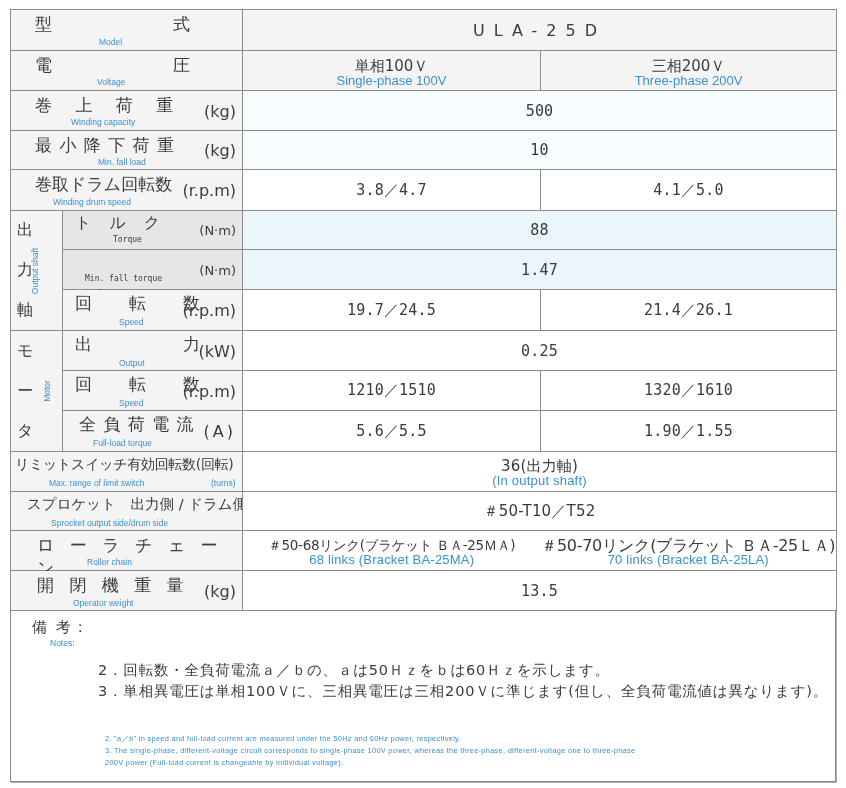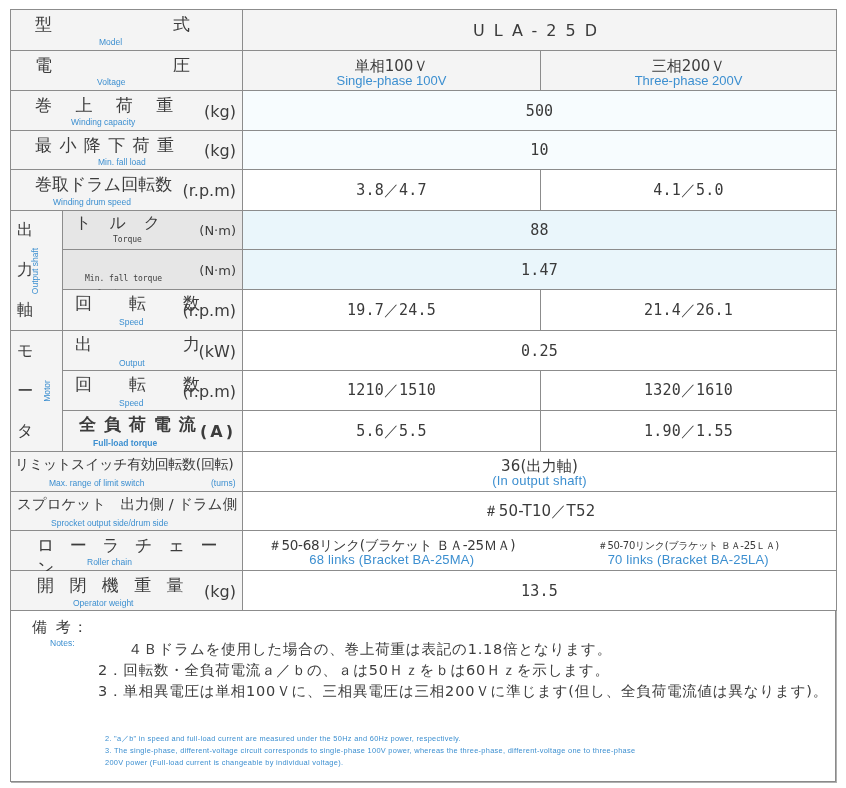--- a/index.html
+++ b/index.html
@@ -186,21 +186,21 @@
         <span class="en" style="position:absolute;left:56px;top:27px;">Speed</span>
         <span class="unit">(r.p.m)</span>
       </div>
     </td>
     <td class="val plain">1210／1510</td>
     <td class="val plain">1320／1610</td>
   </tr>
 
   <tr style="height:41px">
     <td class="sublab">
-      <div style="position:relative;height:40px;font-weight:bold;">
+      <div style="position:relative;height:40px;">
         <span class="jp" style="position:absolute;left:16px;top:2px;">全 負 荷 電 流</span>
         <span class="en" style="position:absolute;left:30px;top:27px;">Full-load torque</span>
         <span class="unit" style="letter-spacing:3px;">(A)</span>
       </div>
     </td>
     <td class="val plain">5.6／5.5</td>
     <td class="val plain">1.90／1.55</td>
   </tr>
 
   <tr style="height:40px">
@@ -213,59 +213,58 @@
     </td>
     <td colspan="2" class="val plain" style="font-family:'DejaVu Sans',sans-serif;">
       <span style="display:block;font-size:15px;line-height:19px;">36(出力軸)</span>
       <span class="small-en">(In output shaft)</span>
     </td>
   </tr>
 
   <tr style="height:39px">
     <td colspan="2" class="lab">
       <div style="position:relative;height:38px;">
-        <span style="position:absolute;left:6px;top:3px;font-size:14.5px;white-space:nowrap;">スプロケット　出力側 / ドラム側</span>
+        <span style="position:absolute;left:16px;top:3px;font-size:14.5px;white-space:nowrap;">スプロケット　出力側 / ドラム側</span>
         <span class="en" style="position:absolute;left:40px;top:26px;">Sprocket  output side/drum side</span>
       </div>
     </td>
     <td colspan="2" class="val plain" style="font-family:'DejaVu Sans',sans-serif;">＃50-T10／T52</td>
   </tr>
 
   <tr style="height:40px">
     <td colspan="2" class="lab">
       <div style="position:relative;height:39px;">
         <span class="jp" style="position:absolute;left:26px;top:3px;letter-spacing:5px;">ロ ー ラ チ ェ ー ン</span>
         <span class="en" style="position:absolute;left:76px;top:26px;">Roller chain</span>
       </div>
     </td>
     <td class="val plain" style="font-family:'DejaVu Sans',sans-serif;border-right:none;">
       <span style="display:block;font-size:13.5px;line-height:19px;white-space:nowrap;letter-spacing:-0.3px;">＃50-68リンク(ブラケット ＢＡ-25ＭＡ)</span>
       <span class="small-en">68 links (Bracket BA-25MA)</span>
     </td>
     <td class="val plain" style="font-family:'DejaVu Sans',sans-serif;border-left:none;">
-      <span style="display:block;font-size:10px;line-height:19px;white-space:nowrap;letter-spacing:-0.3px;">＃50-70リンク(ブラケット ＢＡ-25ＬＡ)</span>
+      <span style="display:block;font-size:16px;line-height:19px;white-space:nowrap;letter-spacing:-0.3px;">＃50-70リンク(ブラケット ＢＡ-25ＬＡ)</span>
       <span class="small-en">70 links (Bracket BA-25LA)</span>
     </td>
   </tr>
 
   <tr style="height:40px">
     <td colspan="2" class="lab">
       <div style="position:relative;height:39px;text-align:right;">
         <span class="jp" style="position:absolute;left:26px;top:3px;letter-spacing:5px;">開 閉 機 重 量</span>
         <span class="en" style="position:absolute;left:62px;top:27px;">Operator weight</span>
         <span class="unit">(kg)</span>
       </div>
     </td>
     <td colspan="2" class="val plain">13.5</td>
   </tr>
 </tbody>
   </table>
 
 <div class="notes">
   <span class="hd">備 考：</span>
   <span class="hd-en">Notes:</span>
-  <span class="jline" style="left:118px;top:32px;">４Ｂドラムを使用した場合の、巻上荷重は表記の1.18倍となります。</span>
   <span class="jline" style="left:88px;top:53px;">2．回転数・全負荷電流ａ／ｂの、ａは50Ｈｚをｂは60Ｈｚを示します。</span>
   <span class="jline" style="left:88px;top:74px;">3．単相異電圧は単相100Ｖに、三相異電圧は三相200Ｖに準じます(但し、全負荷電流値は異なります)。</span>
   <span class="eline" style="top:126px;">2.  "a／b" in speed and full-load current are measured under the 50Hz and 60Hz power, respectively.</span>
   <span class="eline" style="top:138px;">3.  The single-phase, different-voltage circuit corresponds to single-phase 100V power, whereas the three-phase, different-voltage one to three-phase</span>
   <span class="eline" style="top:150px;">     200V power (Full-load current is changeable by individual voltage).</span>
 </div>
 
 </body></html>

